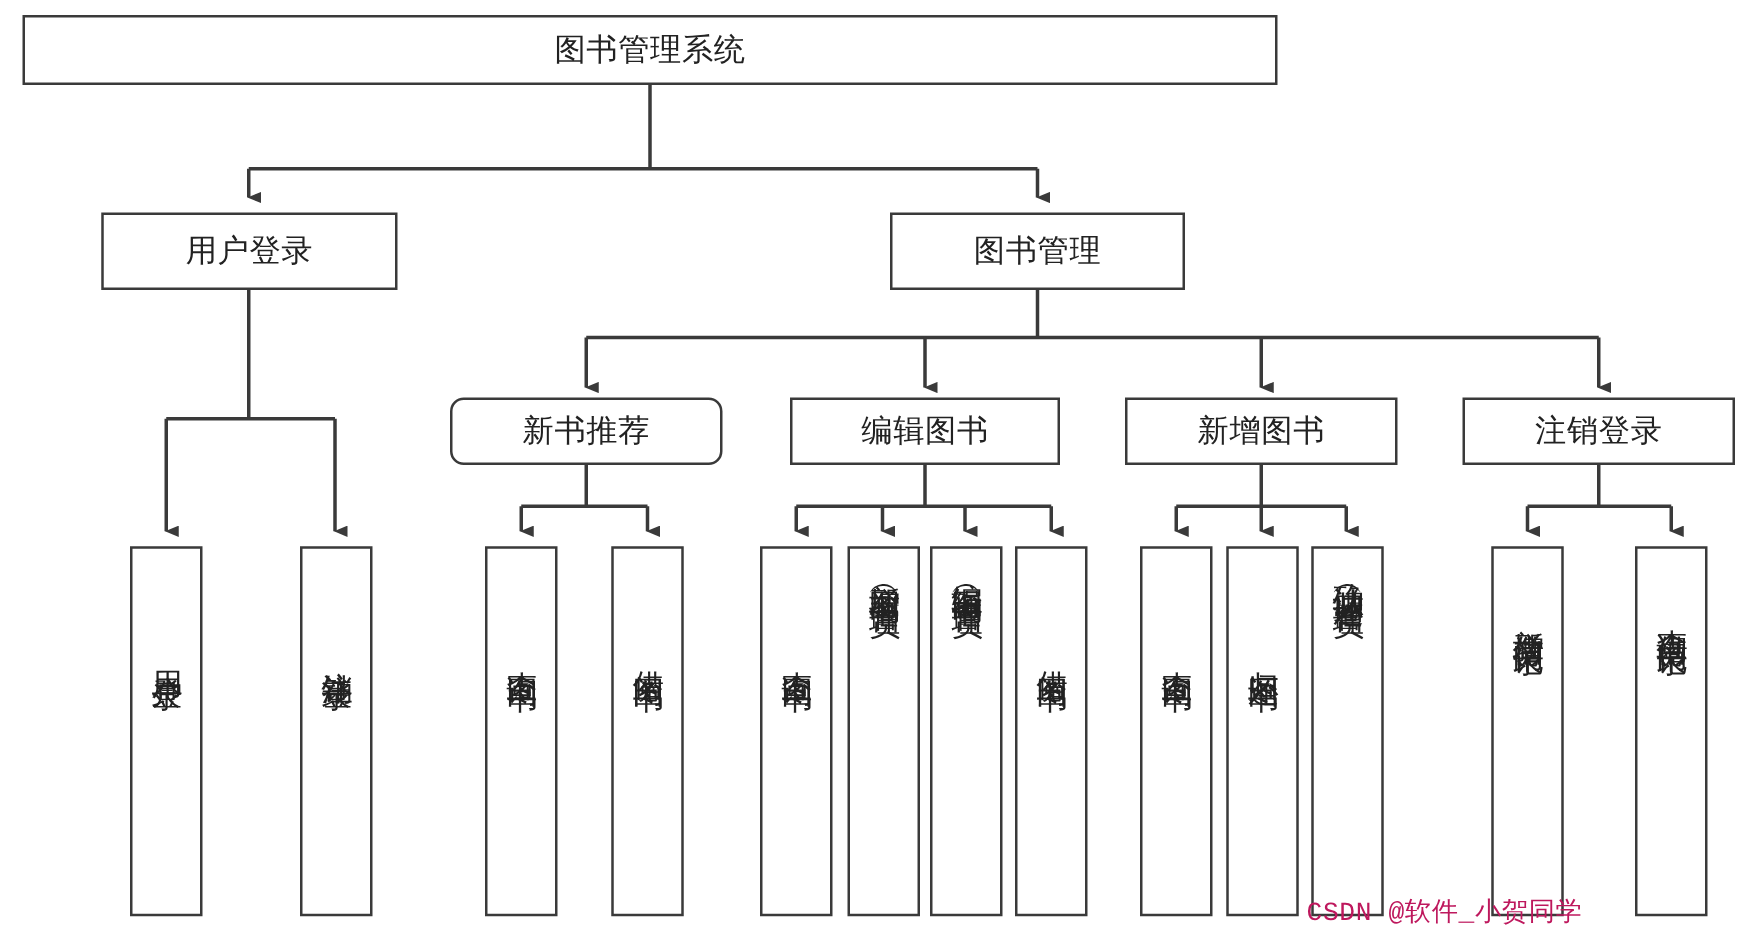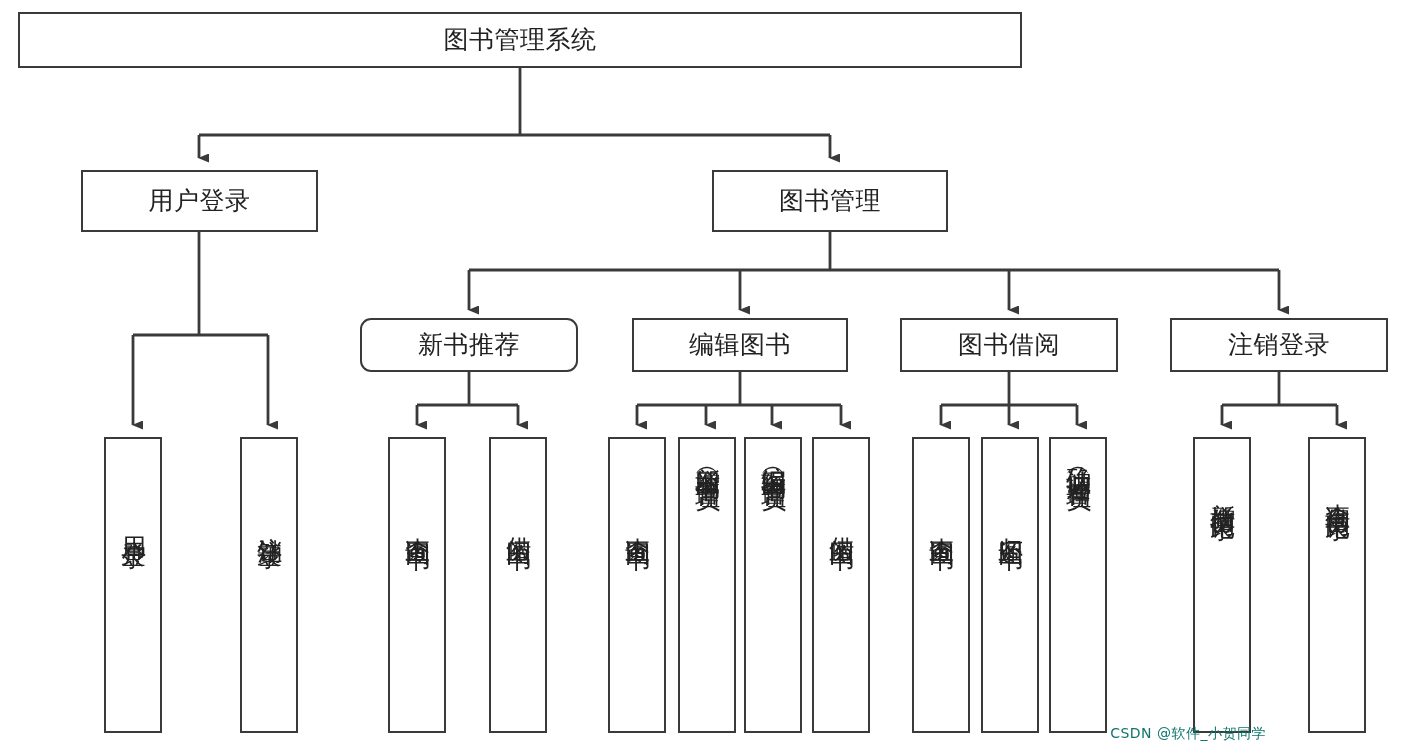--- a/index.html
+++ b/index.html
@@ -60,25 +60,26 @@
     text-orientation: upright;
     font-size: 25px;
     line-height: 1.06;
     letter-spacing: 3px;
     white-space: nowrap;
   }
   .watermark {
     position: absolute;
     right: 8px;
     bottom: 4px;
-    font-size: 14px;
-    color: #0f766e;
+    font-size: 21px;
+    color: #be185d;
     letter-spacing: 0.5px;
     user-select: none;
     white-space: nowrap;
+    font-family: Liberation Mono, monospace;
   }
 </style>
 </head>
 <body>
 
 <div id="diagram-root">
 
   <svg class="connectors" viewBox="0 0 1405 747" xmlns="http://www.w3.org/2000/svg">
     <defs>
       <marker id="arrowhead" markerWidth="9" markerHeight="11" refX="4.5" refY="10" orient="auto" markerUnits="userSpaceOnUse">
@@ -140,21 +141,21 @@
     <span class="label">图书管理</span>
   </div>
 
   <div class="node horizontal" style="left:360px; top:318px; width:218px; height:54px;border-radius:11px;">
     <span class="label">新书推荐</span>
   </div>
   <div class="node horizontal" style="left:632px; top:318px; width:216px; height:54px;">
     <span class="label">编辑图书</span>
   </div>
   <div class="node horizontal" style="left:900px; top:318px; width:218px; height:54px;">
-    <span class="label">图书借阅</span>
+    <span class="label">新增图书</span>
   </div>
   <div class="node horizontal" style="left:1170px; top:318px; width:218px; height:54px;">
     <span class="label">注销登录</span>
   </div>
 
   <div class="node vertical" style="left:104px; top:437px; width:58px; height:296px; padding-top:78px;">
     <span class="label">用户登录</span>
   </div>
   <div class="node vertical" style="left:240px; top:437px; width:58px; height:296px; padding-top:78px;">
     <span class="label">注销登录</span>

